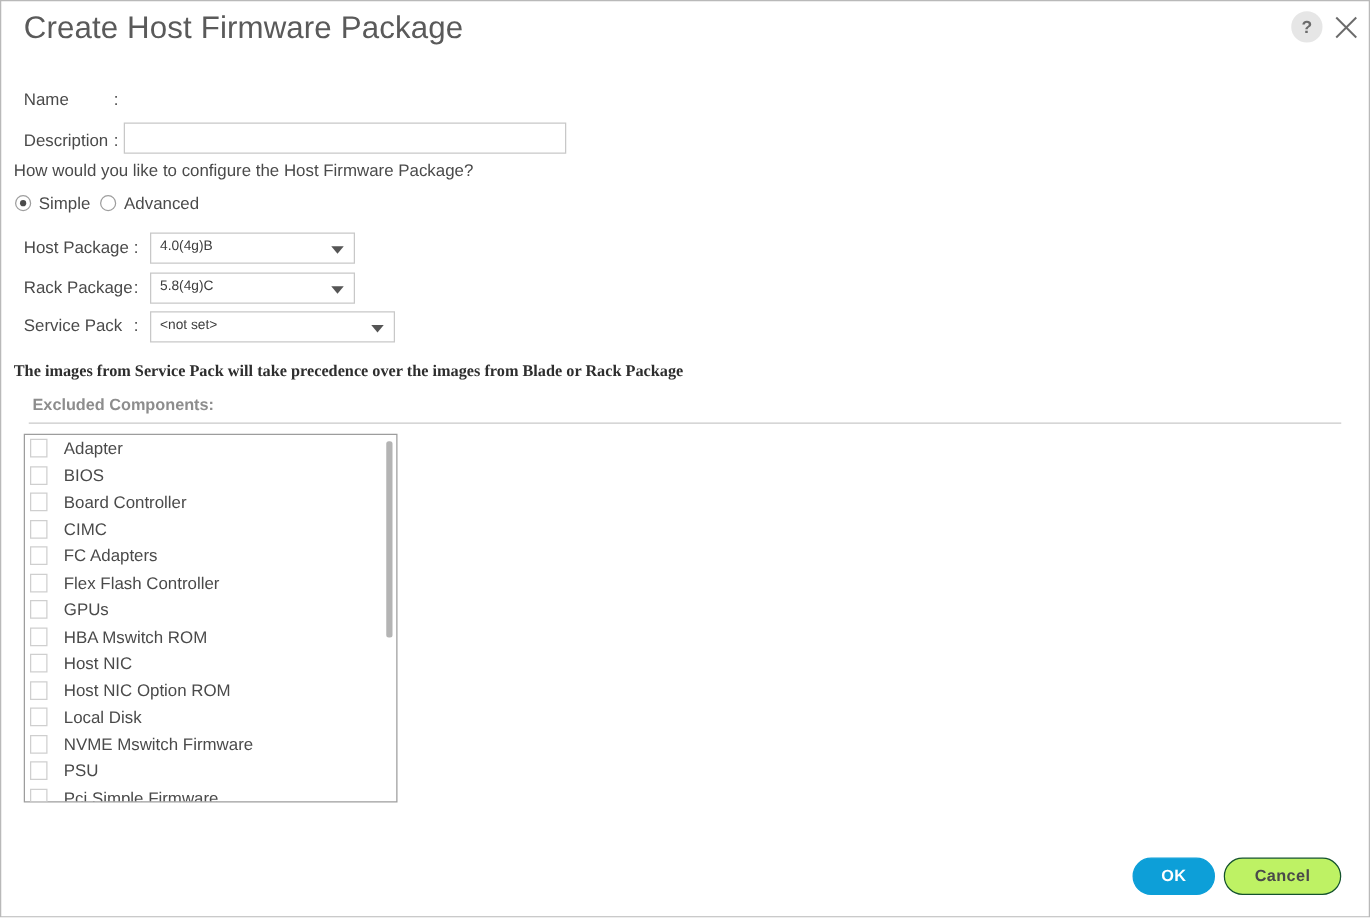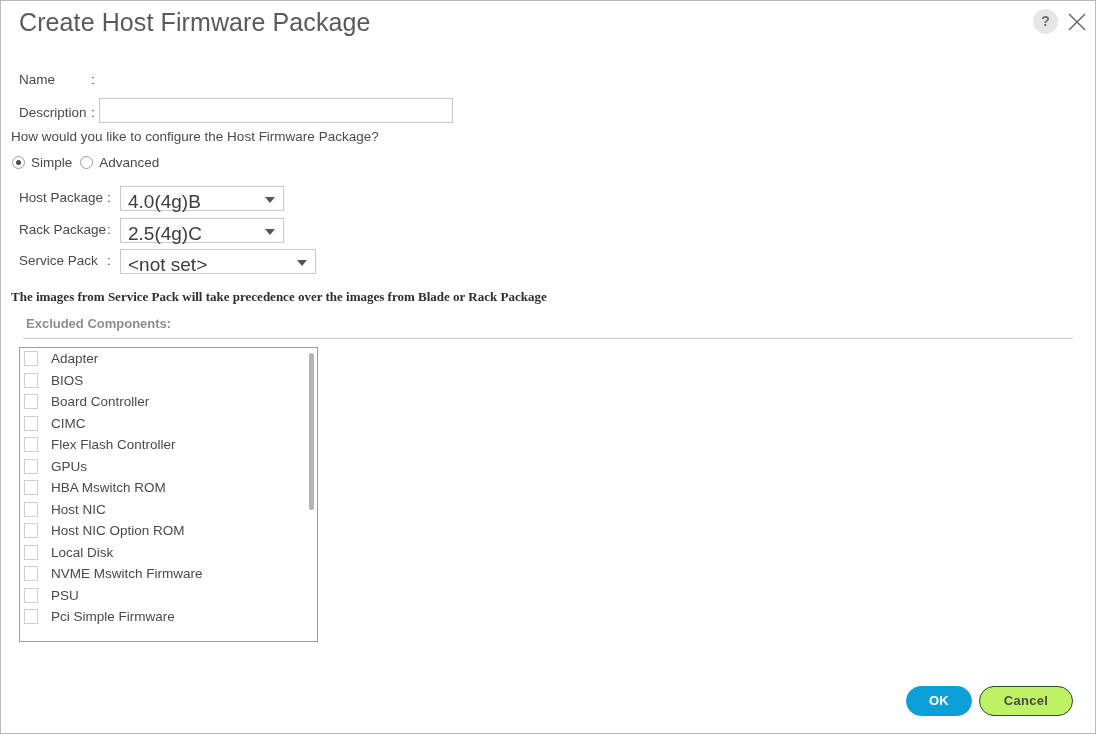--- a/index.html
+++ b/index.html
@@ -155,21 +155,21 @@
     box-sizing: border-box;
     height: 25px;
     border: 1px solid #c8c8c8;
     background: #ffffff;
     cursor: pointer;
   }
   .dd-value {
     position: absolute;
     left: 7px;
     top: 4px;
-    font-size: 19px;
+    font-size: 11px;
     color: #3d3d3d;
     white-space: nowrap;
   }
   .dd-arrow {
     position: absolute;
     right: 8px;
     top: 10px;
     width: 0; height: 0;
     border-left: 5px solid transparent;
     border-right: 5px solid transparent;
@@ -345,21 +345,21 @@
   <span class="dd-label" id="lbl-blade">Host Package</span>
   <span class="dd-label" id="colon-blade">:</span>
   <div class="dropdown" id="dd-blade">
     <span class="dd-value">4.0(4g)B</span>
     <span class="dd-arrow"></span>
   </div>
 
   <span class="dd-label" id="lbl-rack">Rack Package</span>
   <span class="dd-label" id="colon-rack">:</span>
   <div class="dropdown" id="dd-rack">
-    <span class="dd-value">2.5(4g)C</span>
+    <span class="dd-value">5.8(4g)C</span>
     <span class="dd-arrow"></span>
   </div>
 
   <span class="dd-label" id="lbl-service">Service Pack</span>
   <span class="dd-label" id="colon-service">:</span>
   <div class="dropdown" id="dd-service">
     <span class="dd-value">&lt;not set&gt;</span>
     <span class="dd-arrow"></span>
   </div>
 
@@ -381,20 +381,24 @@
         <div class="list-item">
           <span class="cb"></span>
           <span class="item-label">Board Controller</span>
         </div>
         <div class="list-item">
           <span class="cb"></span>
           <span class="item-label">CIMC</span>
         </div>
         <div class="list-item">
           <span class="cb"></span>
+          <span class="item-label">FC Adapters</span>
+        </div>
+        <div class="list-item">
+          <span class="cb"></span>
           <span class="item-label">Flex Flash Controller</span>
         </div>
         <div class="list-item">
           <span class="cb"></span>
           <span class="item-label">GPUs</span>
         </div>
         <div class="list-item">
           <span class="cb"></span>
           <span class="item-label">HBA Mswitch ROM</span>
         </div>

